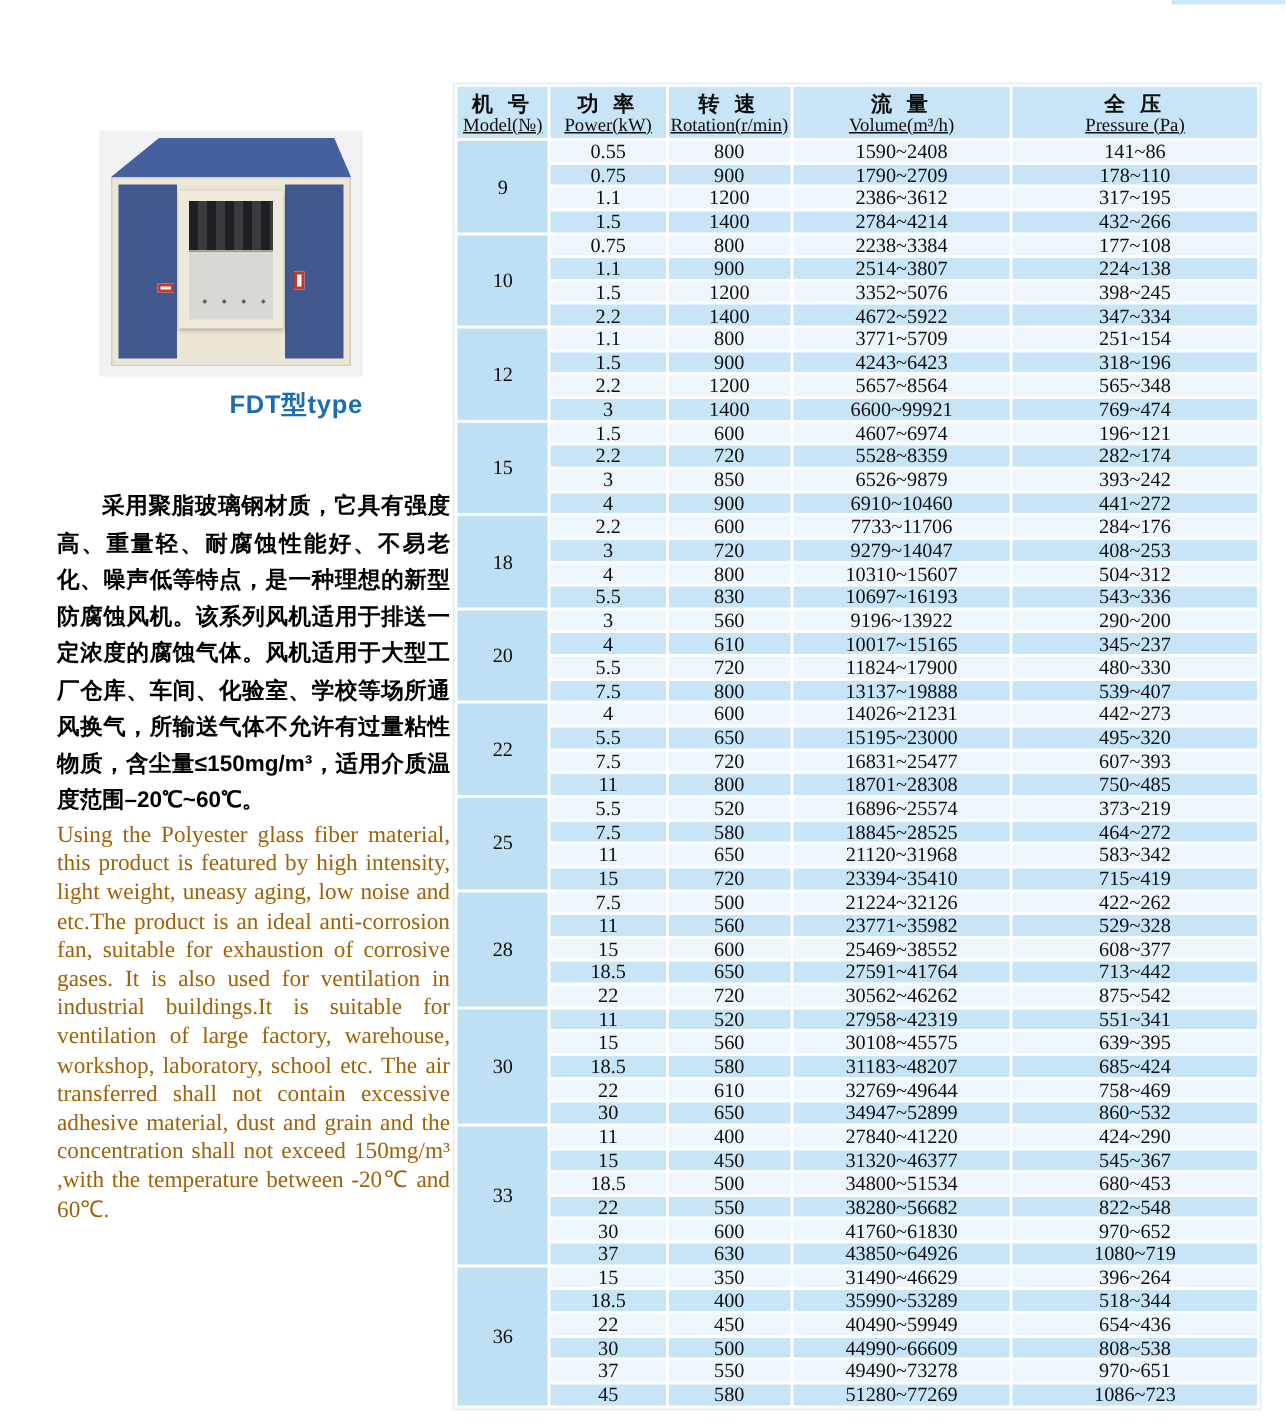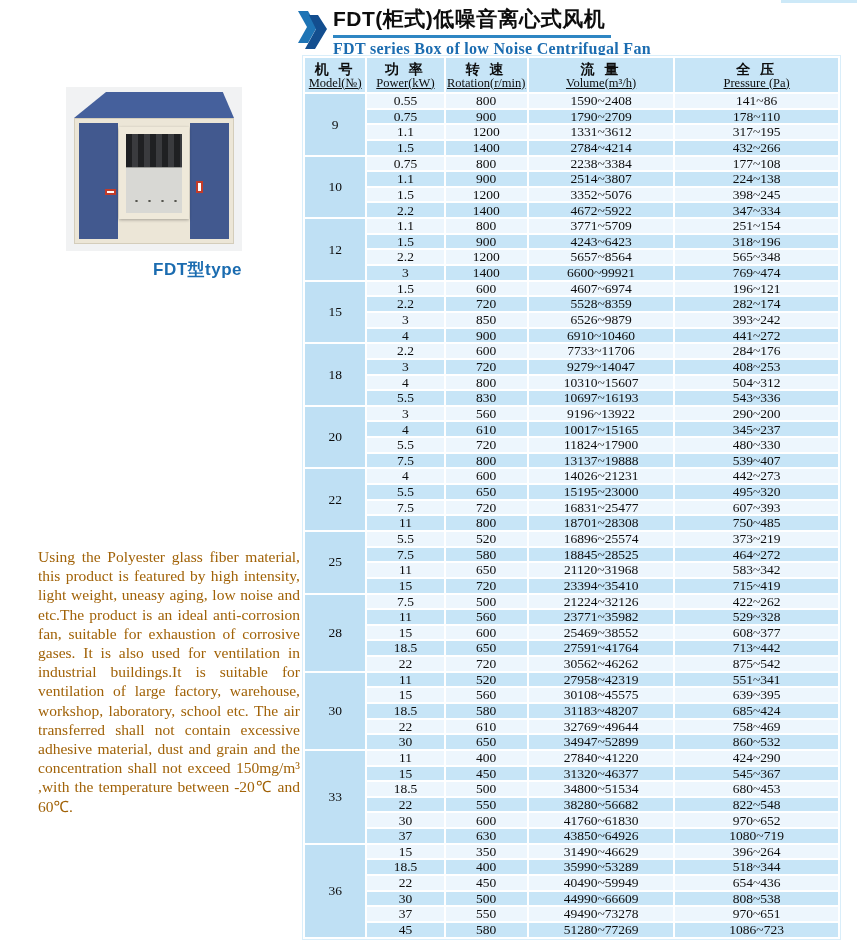--- a/index.html
+++ b/index.html
@@ -53,52 +53,41 @@
   tr.base td{background:#edf6fd;}
   tr.alt td{background:#c7e5f7;}
   td.model-cell{background:#bfe0f4 !important;font-size:14.5px;}
 </style>
 </head>
 <body>
 
 <div class="page">
   <div class="top-right-bar"></div>
 
-  <div class="header">
-    <div class="chevron-wrap">
-      <svg width="32" height="40" viewBox="0 0 32 40">
-        <polygon points="1,2 11,2 20,18 11,34 1,34 10,18" fill="#1e74b5"></polygon>
-        <polygon points="12,6 21,6 30,20 18,40 8,40 19,20" fill="#134e8f"></polygon>
-      </svg>
-    </div>
-    <div class="title-block">
-      <div class="title-zh">FDT(柜式)低噪音离心式风机</div>
-      <div class="subtitle-en">FDT series Box of low Noise Centrifugal Fan</div>
-    </div>
-  </div>
 
   <div class="fan-photo">
     <div class="box-top"></div>
     <div class="box-front">
       <div class="panel-left"></div>
       <div class="panel-right"></div>
       <div class="sticker sticker-l"></div>
       <div class="sticker sticker-r"></div>
       <div class="opening-frame">
         <div class="opening-inner">
           <div class="opening-dark"></div>
           <div class="opening-light">
             <div class="bolt-row"></div>
           </div>
         </div>
       </div>
     </div>
   </div>
   <div class="fan-caption">FDT型type</div>
 
+  <div class="desc-zh">采用聚脂玻璃钢材质，它具有强度高、重量轻、耐腐蚀性能好、不易老化、噪声低等特点，是一种理想的新型防腐蚀风机。该系列风机适用于排送一定浓度的腐蚀气体。风机适用于大型工厂仓库、车间、化验室、学校等场所通风换气，所输送气体不允许有过量粘性物质，含尘量≤150mg/m³，适用介质温度范围–20℃~60℃。</div>
   <div class="desc-en">Using the Polyester glass fiber material, this product is featured by high intensity, light weight, uneasy aging, low noise and etc.The product is an ideal anti-corrosion fan, suitable for exhaustion of corrosive gases. It is also used for ventilation in industrial buildings.It is suitable for ventilation of large factory, warehouse, workshop, laboratory, school etc. The air transferred shall not contain excessive adhesive material, dust and grain and the concentration shall not exceed 150mg/m³ ,with the temperature between -20℃ and 60℃.</div>
 
   <div class="spec-table-wrap">
     <table class="spec">
       <colgroup>
         <col style="width:11.5%">
           <col style="width:14.5%">
           <col style="width:15.5%">
         <col style="width:27.5%">
           <col style="width:31%">
@@ -137,21 +126,21 @@
           </tr>
           <tr class="alt">
             <td>0.75</td>
             <td>900</td>
             <td>1790~2709</td>
             <td>178~110</td>
           </tr>
           <tr class="base">
             <td>1.1</td>
             <td>1200</td>
-            <td>1331~3612</td>
+            <td>2386~3612</td>
             <td>317~195</td>
           </tr>
           <tr class="alt">
             <td>1.5</td>
             <td>1400</td>
             <td>2784~4214</td>
             <td>432~266</td>
           </tr>
           <tr class="base">
             <td rowspan="4" class="model-cell">10</td>

